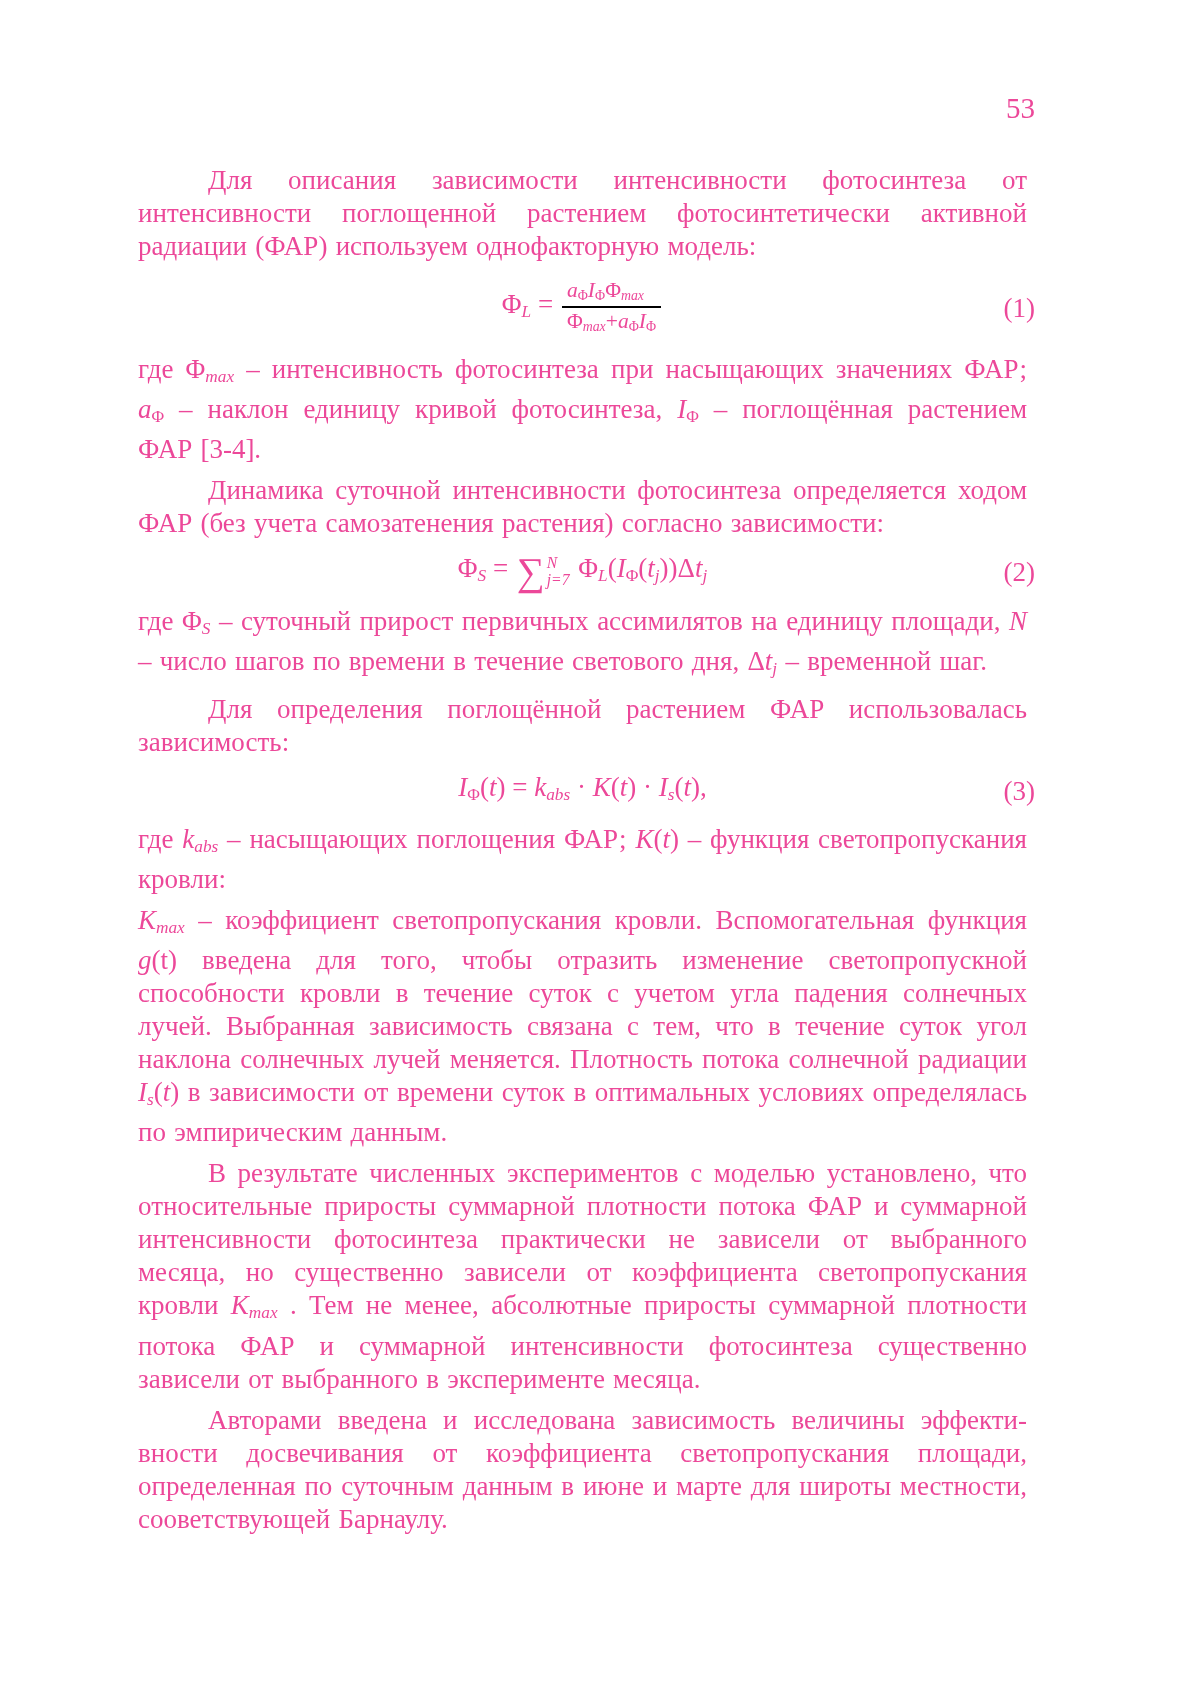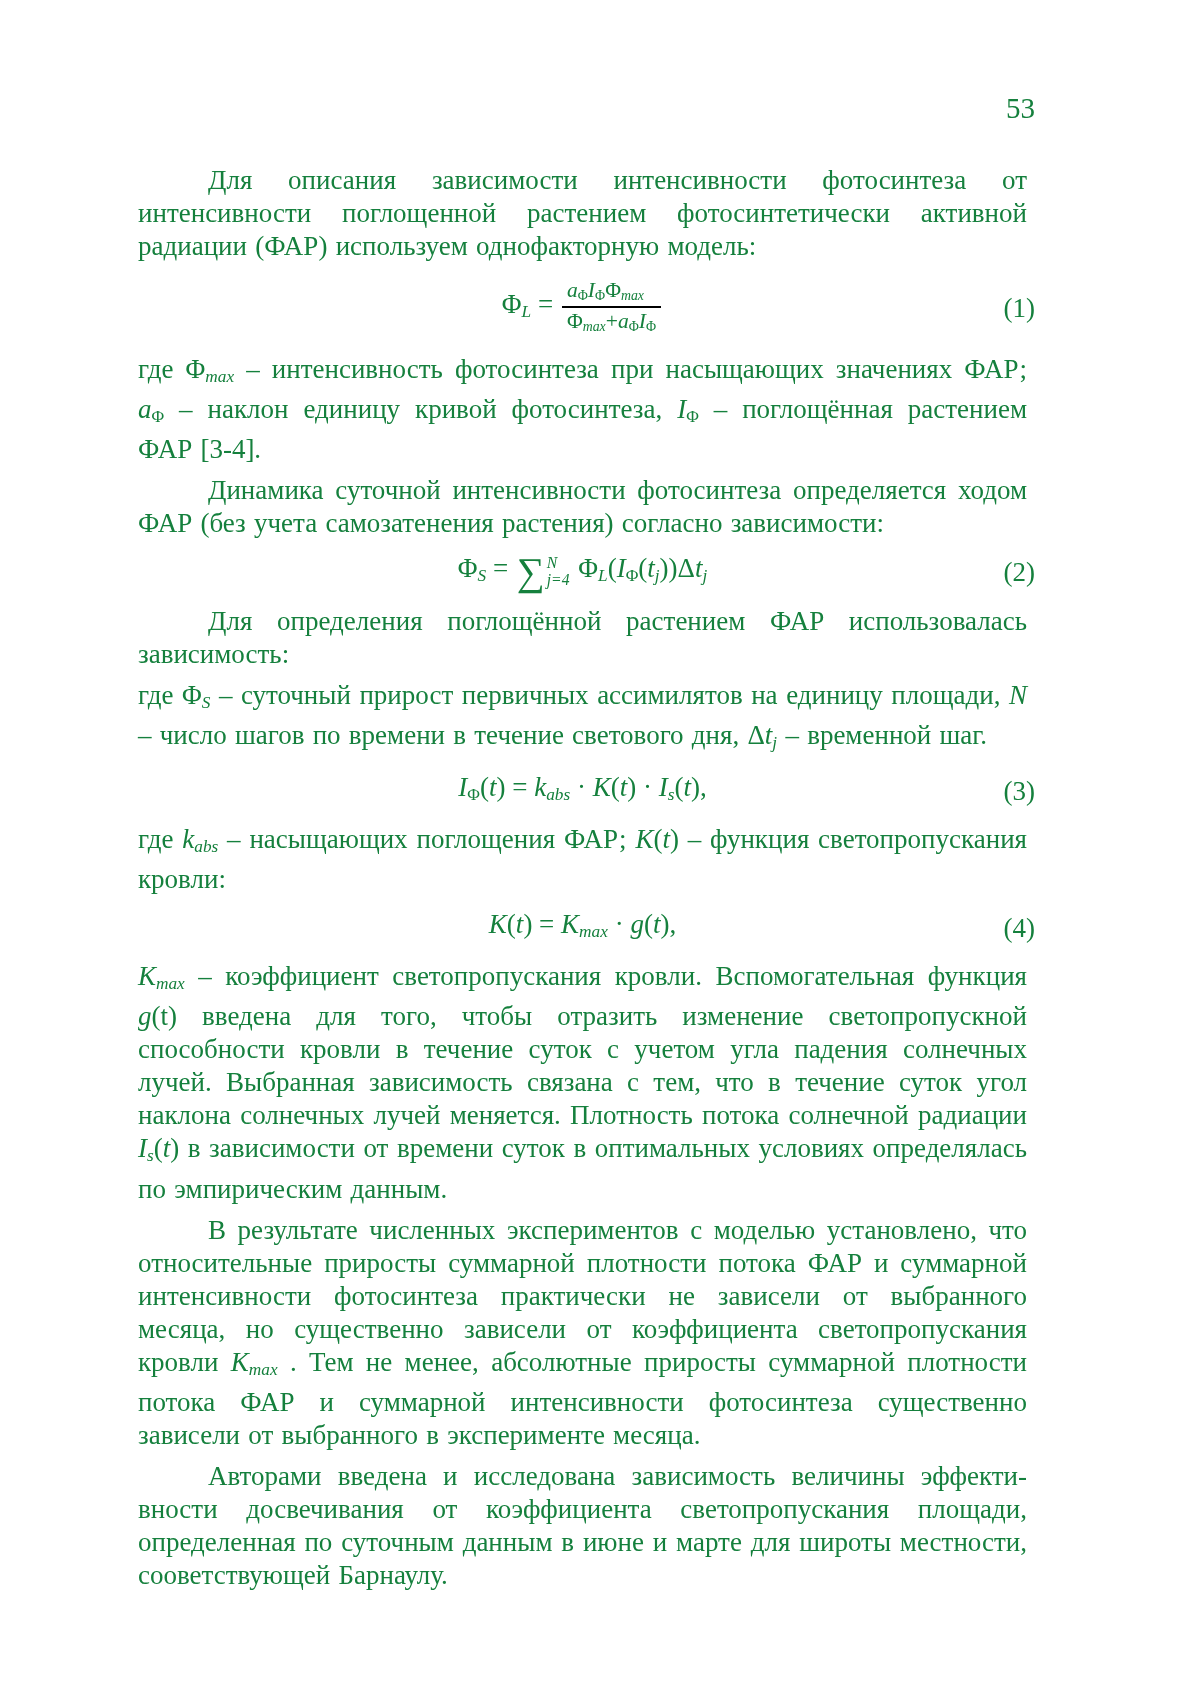--- a/index.html
+++ b/index.html
@@ -1,21 +1,21 @@
 <!DOCTYPE html>
 <html lang="ru"><head>
 <meta charset="utf-8">
 <style>
   html, body { margin: 0; padding: 0; background: #ffffff; }
   .page {
     position: relative;
     width: 1200px;
     height: 1703px;
     background: #ffffff;
-    color: #15803d;
+    color: #ec4899;
     font-family: "Liberation Serif", "DejaVu Serif", serif;
     overflow: hidden;
   }
   .page-number {
     position: absolute;
     top: 94px;
     left: 130px;
     width: 905px;
     text-align: right;
     font-size: 29px;
@@ -87,25 +87,24 @@
   <div class="page-number">53</div>
   <div class="doc-body" id="doc-body">
       <p class="para indent"><span class="rn">Для описания зависимости интенсивности фотосинтеза от интенсивности поглощенной растением фотосинтетически активной радиации (ФАР) используем однофакторную модель:</span></p>
       <div class="eq-row tall"><span class="eq-body"><span class="rn">Φ</span><span class="rs">L</span><span class="rn"> = </span><span class="frac"><span class="frac-num"><span class="ri">a</span><span class="rsn">Φ</span><span class="ri">I</span><span class="rsn">Φ</span><span class="rn">Φ</span><span class="rs">max</span></span><span class="frac-den"><span class="rn">Φ</span><span class="rs">max</span><span class="rn">+</span><span class="ri">a</span><span class="rsn">Φ</span><span class="ri">I</span><span class="rsn">Φ</span></span></span></span><span class="eq-num">(1)</span></div>
       <p class="para"><span class="rn">где Φ</span><span class="rs">max</span><span class="rn"> – интенсивность фотосинтеза при насыщающих значениях ФАР; </span><span class="ri">a</span><span class="rsn">Φ</span><span class="rn"> – наклон единицу кривой фотосинтеза, </span><span class="ri">I</span><span class="rsn">Φ</span><span class="rn"> – поглощённая растением ФАР [3-4].</span></p>
       <p class="para indent"><span class="rn">Динамика суточной интенсивности фотосинтеза определяется ходом ФАР (без учета самозатенения растения) согласно зависимости:</span></p>
       <div class="eq-row"><span class="eq-body"><span class="rn">Φ</span><span class="rs">S</span><span class="rn"> = </span><span class="sum">
             <span class="sigma">∑</span>
             <span class="sum-lims">
               <span class="lim">N</span>
-              <span class="lim">j=4</span>
+              <span class="lim">j=7</span>
             </span>
           </span><span class="rn"> Φ</span><span class="rs">L</span><span class="rn">(</span><span class="ri">I</span><span class="rsn">Φ</span><span class="rn">(</span><span class="ri">t</span><span class="rs">j</span><span class="rn">))Δ</span><span class="ri">t</span><span class="rs">j</span></span><span class="eq-num">(2)</span></div>
+      <p class="para"><span class="rn">где Φ</span><span class="rs">S</span><span class="rn"> – суточный прирост первичных ассимилятов на единицу площади, </span><span class="ri">N</span><span class="rn"> – число шагов по времени в течение светового дня, Δ</span><span class="ri">t</span><span class="rs">j</span><span class="rn"> – временной шаг.</span></p>
       <p class="para indent"><span class="rn">Для определения поглощённой растением ФАР использовалась зависимость:</span></p>
-      <p class="para"><span class="rn">где Φ</span><span class="rs">S</span><span class="rn"> – суточный прирост первичных ассимилятов на единицу площади, </span><span class="ri">N</span><span class="rn"> – число шагов по времени в течение светового дня, Δ</span><span class="ri">t</span><span class="rs">j</span><span class="rn"> – временной шаг.</span></p>
       <div class="eq-row"><span class="eq-body"><span class="ri">I</span><span class="rsn">Φ</span><span class="rn">(</span><span class="ri">t</span><span class="rn">) = </span><span class="ri">k</span><span class="rs">abs</span><span class="rn"> · </span><span class="ri">K</span><span class="rn">(</span><span class="ri">t</span><span class="rn">) · </span><span class="ri">I</span><span class="rs">s</span><span class="rn">(</span><span class="ri">t</span><span class="rn">),</span></span><span class="eq-num">(3)</span></div>
       <p class="para"><span class="rn">где </span><span class="ri">k</span><span class="rs">abs</span><span class="rn"> – насыщающих поглощения ФАР; </span><span class="ri">K</span><span class="rn">(</span><span class="ri">t</span><span class="rn">) – функция светопропускания кровли:</span></p>
-      <div class="eq-row"><span class="eq-body"><span class="ri">K</span><span class="rn">(</span><span class="ri">t</span><span class="rn">) = </span><span class="ri">K</span><span class="rs">max</span><span class="rn"> · </span><span class="ri">g</span><span class="rn">(</span><span class="ri">t</span><span class="rn">),</span></span><span class="eq-num">(4)</span></div>
       <p class="para"><span class="ri">K</span><span class="rs">max</span><span class="rn"> – коэффициент светопропускания кровли. Вспомогательная функция </span><span class="ri">g</span><span class="rn">(t) введена для того, чтобы отразить изменение светопропускной способности кровли в течение суток с учетом угла падения солнечных лучей. Выбранная зависимость связана с тем, что в течение суток угол наклона солнечных лучей меняется. Плотность потока солнечной радиации </span><span class="ri">I</span><span class="rs">s</span><span class="rn">(</span><span class="ri">t</span><span class="rn">) в зависимости от времени суток в оптимальных условиях определялась по эмпирическим данным.</span></p>
       <p class="para indent"><span class="rn">В результате численных экспериментов с моделью установлено, что относительные приросты суммарной плотности потока ФАР и суммарной интенсивности фотосинтеза практически не зависели от выбранного месяца, но существенно зависели от коэффициента светопропускания кровли </span><span class="ri">K</span><span class="rs">max</span><span class="rn"> . Тем не менее, абсолютные приросты суммарной плотности потока ФАР и суммарной интенсивности фотосинтеза существенно зависели от выбранного в эксперименте месяца.</span></p>
       <p class="para indent"><span class="rn">Авторами введена и исследована зависимость величины эффекти-вности досвечивания от коэффициента светопропускания площади, определенная по суточным данным в июне и марте для широты местности, сооветствующей Барнаулу.</span></p>
     </div>
 </div>
 
 </body></html>

